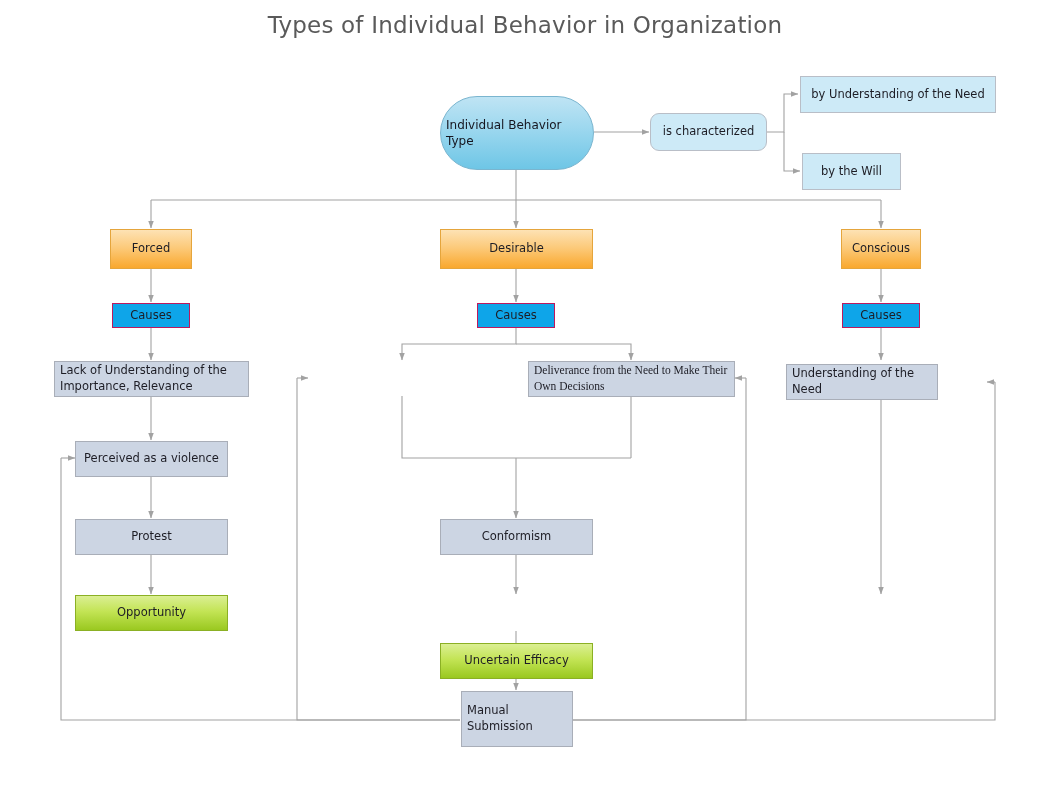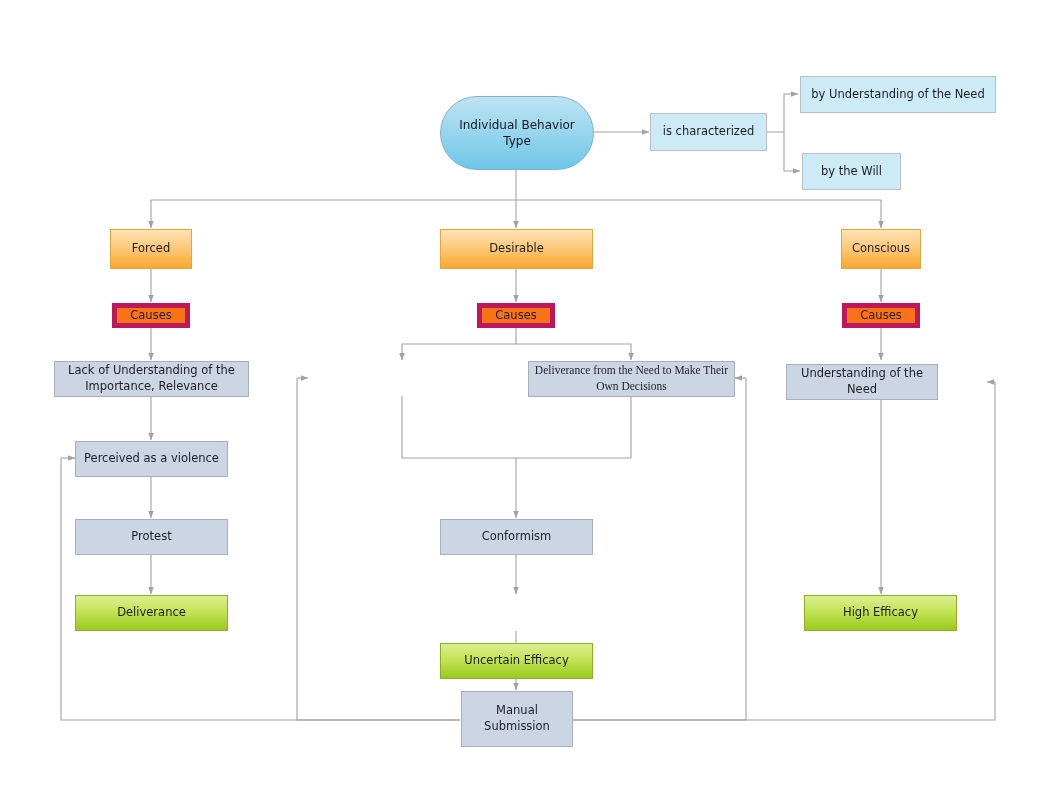--- a/index.html
+++ b/index.html
@@ -35,21 +35,20 @@
     color: #5a5a5a;
     font-family: "DejaVu Sans", sans-serif;
     letter-spacing: 0.2px;
   }
   .node {
     position: absolute;
     box-sizing: border-box;
     display: flex;
     align-items: center;
     justify-content: center;
-    text-align: center;
     color: #1d1d25;
     font-size: 11.5px;
     line-height: 1.35;
     padding: 0 5px;
   }
   .n-root {
     border-radius: 999px;
     border: 1px solid #7ab5cf;
     background: linear-gradient(180deg, #bfe4f4 0%, #9ed8ef 42%, #6ec6e6 100%);
     font-size: 12px;
@@ -59,40 +58,41 @@
     border: 1px solid #b9bec7;
     background: #cdeaf7;
     font-size: 11.5px;
   }
   .n-orange {
     border: 1px solid #e5a53c;
     background: linear-gradient(180deg, #fde2b4 0%, #fcc978 48%, #f9a82e 100%);
     font-size: 11.5px;
   }
   .n-yellow {
-    border: 5px solid #be185d;
-    background: #f97316;
+    border: 1px solid #be185d;
+    background: #0ea5e9;
     font-size: 11.5px;
   }
   .n-gray {
     border: 1px solid #a9aeb8;
     background: #ccd5e3;
     font-size: 11.5px;
   }
   .n-green {
     border: 1px solid #8bb024;
     background: linear-gradient(180deg, #dbef93 0%, #c3e455 45%, #9ac820 100%);
     font-size: 11.5px;
   }
 </style>
 </head>
 <body>
 
 <div id="canvas">
 
+  <div class="diagram-title">Types of Individual Behavior in Organization</div>
 
   <svg id="wires" viewBox="0 0 1050 790" xmlns="http://www.w3.org/2000/svg">
     <defs>
       <marker id="ah" markerWidth="9" markerHeight="9" refX="7.4" refY="3.2" orient="auto" markerUnits="userSpaceOnUse">
         <path d="M0,0.3 L7.6,3.2 L0,6.1 z" fill="#a2a2a2"></path>
       </marker>
     </defs>
     <g fill="none" stroke="#a2a2a2" stroke-width="1.1">
 
       <path d="M594,132 L649,132" marker-end="url(#ah)"></path>
@@ -138,21 +138,21 @@
       <path d="M297,378 L308,378" marker-end="url(#ah)"></path>
       <path d="M573,720 L746,720 L746,378"></path>
       <path d="M746,378 L735,378" marker-end="url(#ah)"></path>
       <path d="M573,720 L995,720 L995,382"></path>
       <path d="M995,382 L987,382" marker-end="url(#ah)"></path>
     </g>
   </svg>
 
   <div class="node n-root" style="left:440px; top:96px; width:154px; height:74px;">Individual Behavior Type</div>
 
-  <div class="node n-blue" style="left:650px; top:113px; width:117px; height:38px;">is characterized</div>
+  <div class="node n-blue" style="left:650px; top:113px; width:117px; height:38px;border-radius:9px;">is characterized</div>
 
   <div class="node n-blue" style="left:800px; top:76px; width:196px; height:37px;">by Understanding of the Need</div>
 
   <div class="node n-blue" style="left:802px; top:153px; width:99px; height:37px;">by the Will</div>
 
   <div class="node n-orange" style="left:110px; top:229px; width:82px; height:40px;">Forced</div>
 
   <div class="node n-orange" style="left:440px; top:229px; width:153px; height:40px;">Desirable</div>
 
   <div class="node n-orange" style="left:841px; top:229px; width:80px; height:40px;">Conscious</div>
@@ -169,21 +169,20 @@
   <div class="node n-gray" style="left:528px; top:361px; width:207px; height:36px;font-family:Liberation Serif, serif;">Deliverance from the Need to Make Their Own Decisions</div>
 
   <div class="node n-gray" style="left:786px; top:364px; width:152px; height:36px;">Understanding of the Need</div>
 
   <div class="node n-gray" style="left:75px; top:441px; width:153px; height:36px;">Perceived as a violence</div>
 
   <div class="node n-gray" style="left:75px; top:519px; width:153px; height:36px;">Protest</div>
 
   <div class="node n-gray" style="left:440px; top:519px; width:153px; height:36px;">Conformism</div>
 
-  <div class="node n-green" style="left:75px; top:595px; width:153px; height:36px;">Deliverance</div>
+  <div class="node n-green" style="left:75px; top:595px; width:153px; height:36px;">Opportunity</div>
 
   <div class="node n-green" style="left:440px; top:595px; width:153px; height:36px;margin-top:48px;">Uncertain Efficacy</div>
 
-  <div class="node n-green" style="left:804px; top:595px; width:153px; height:36px;">High Efficacy</div>
 
   <div class="node n-gray" style="left:461px; top:691px; width:112px; height:56px;">Manual Submission</div>
 
 </div>
 
 </body></html>

